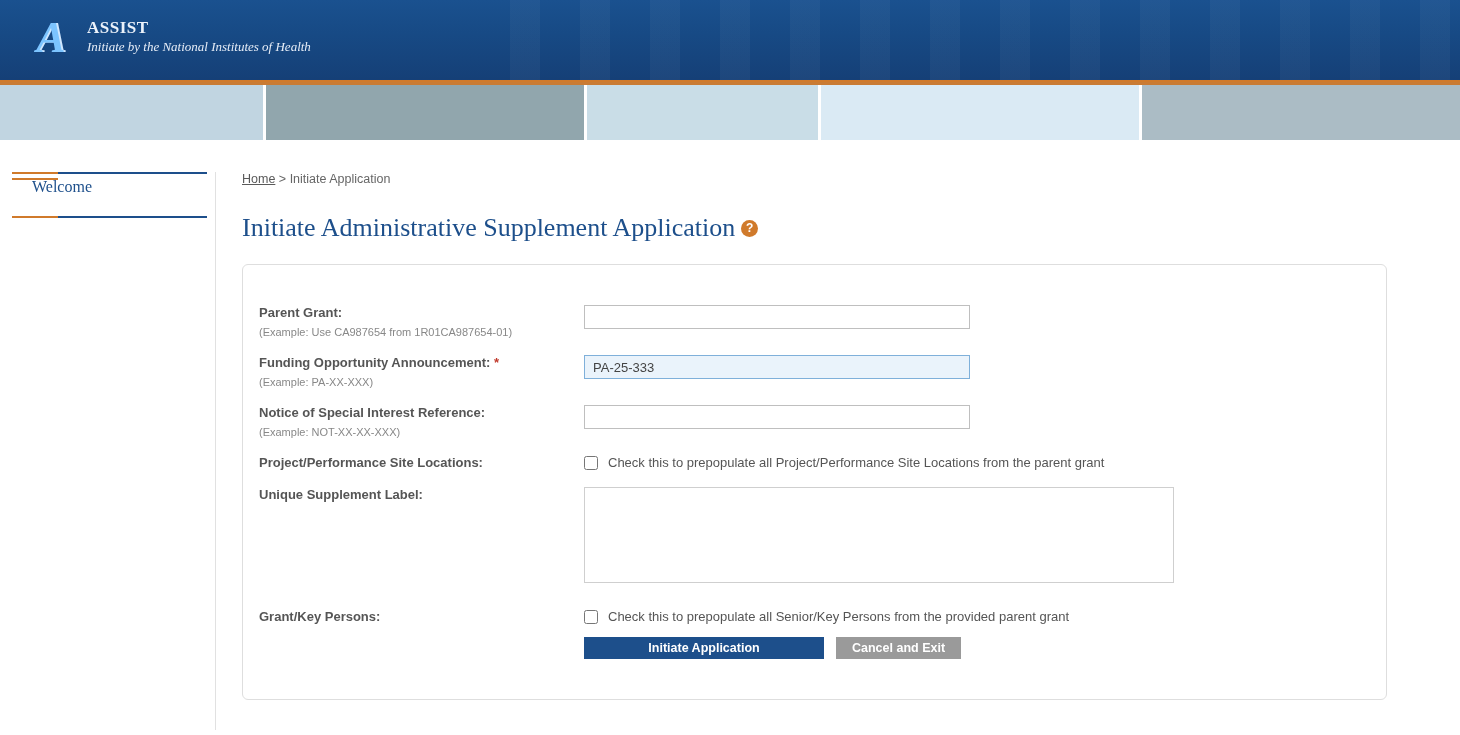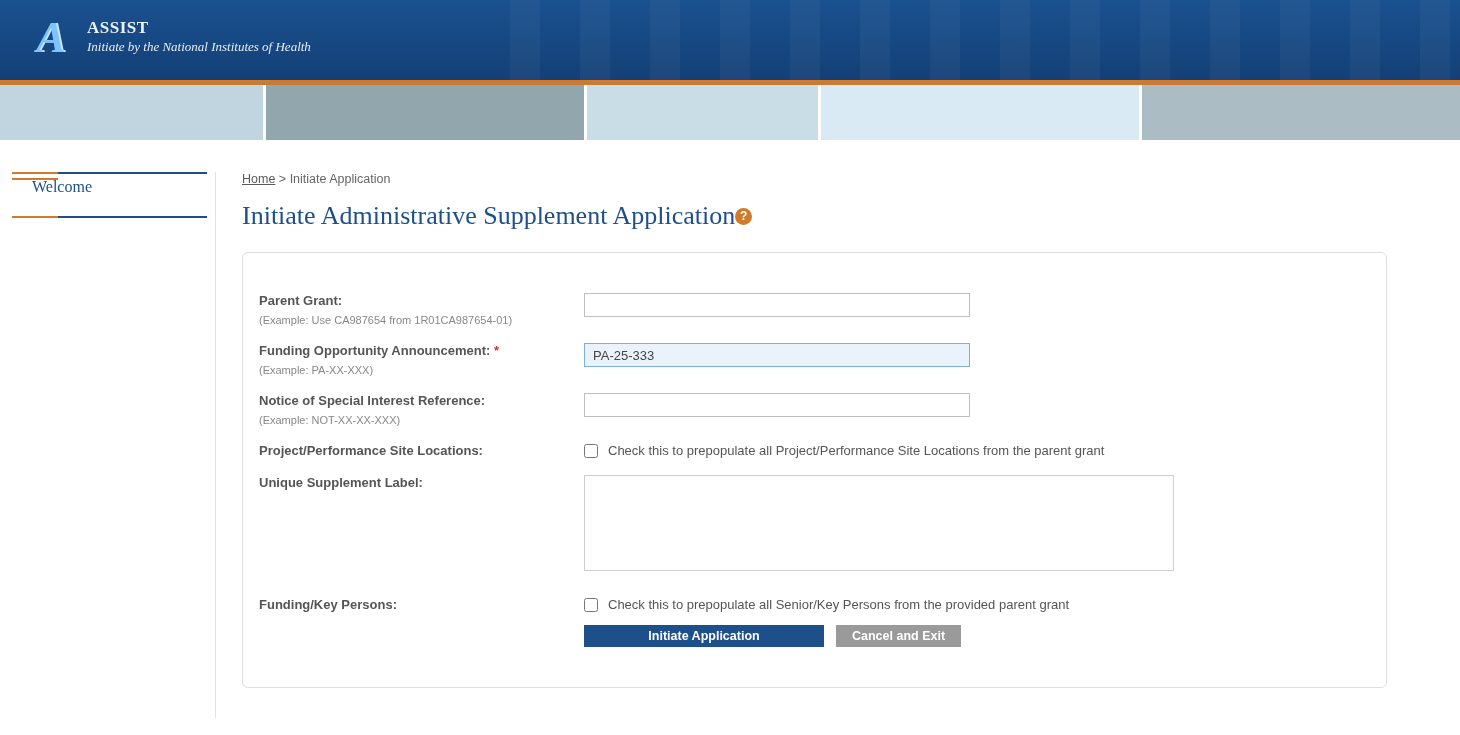--- a/index.html
+++ b/index.html
@@ -99,27 +99,27 @@
   .side-item .accent-bot { bottom: -2px; }
 
   .main {
     flex: 1;
     border-left: 1px solid #e1e1e1;
     padding: 0 20px 30px 26px;
   }
   .crumbs {
     font: 400 12.5px/14px Arial, sans-serif;
     color: #666;
-    margin-bottom: 16px;
+    margin-bottom: 28px;
   }
   .crumbs a { color: #5a5a5a; text-decoration: underline; }
   .page-title {
     color: #1d4f8b;
     font: 400 26px/28px Georgia, "Times New Roman", serif;
-    display: flex; align-items: center; gap: 0;
+    display: flex; align-items: center; gap: 6px;
     margin-bottom: 22px;
   }
   .help {
     width: 17px; height: 17px;
     border-radius: 50%;
     background: #d07a2b;
     color: #fff;
     font: 700 12px/17px Arial;
     text-align: center;
   }
@@ -276,21 +276,21 @@
         <div class="lab">
           <div class="label">Unique Supplement Label:</div>
         </div>
         <div class="ctl">
           <textarea class="textarea" style=""></textarea>
         </div>
       </div>
 
       <div class="row check-row" style="margin-bottom:12px;">
         <div class="lab">
-          <div class="label">Funding/Key Persons:</div>
+          <div class="label">Grant/Key Persons:</div>
         </div>
         <div class="ctl">
           <input type="checkbox" style="">
           <span class="check-text">Check this to prepopulate all Senior/Key Persons from the provided parent grant</span>
         </div>
       </div>
 
       <div class="actions">
         <button class="btn primary">Initiate Application</button>
         <button class="btn secondary">Cancel and Exit</button>

